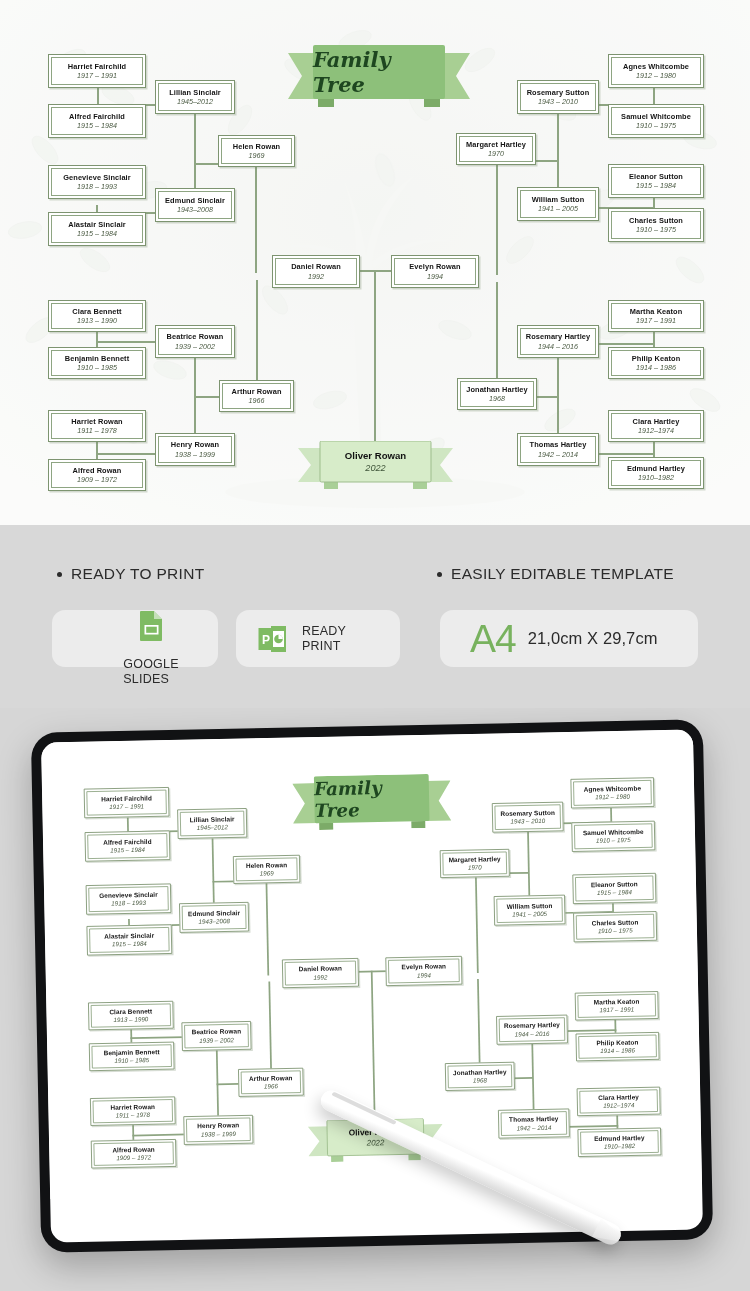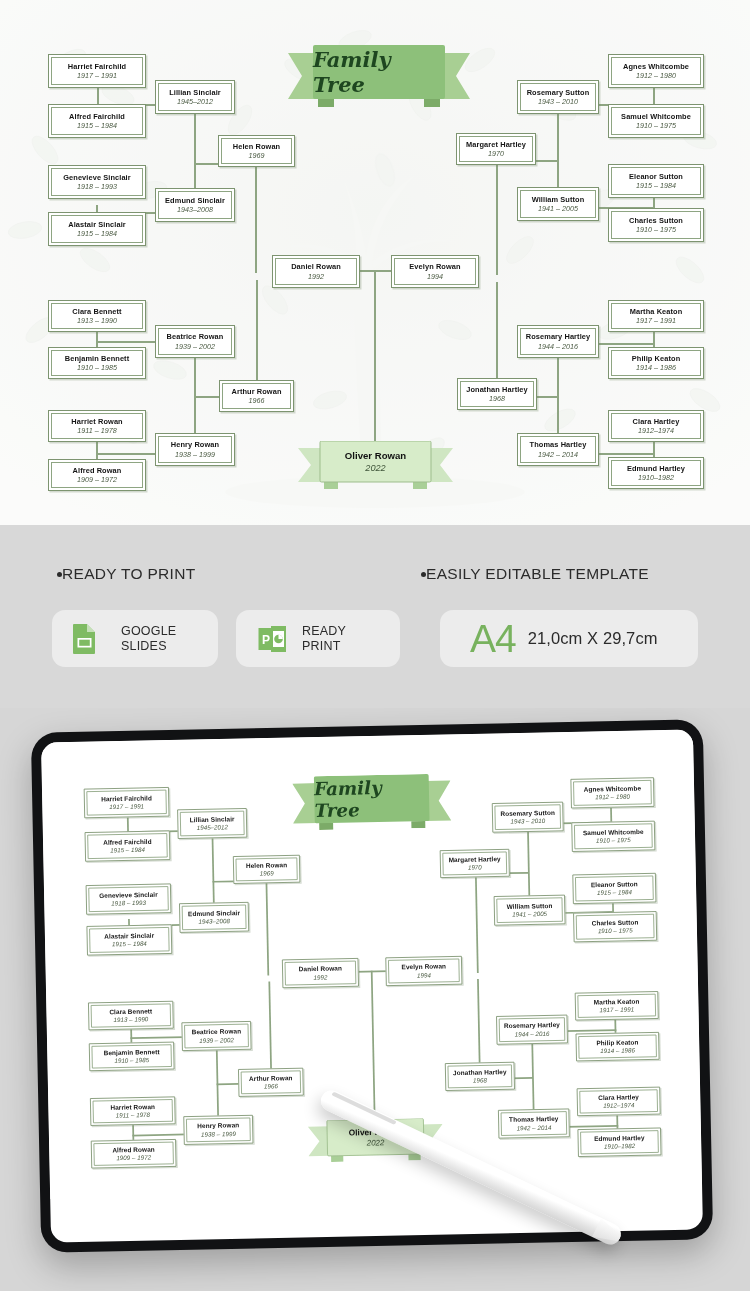--- a/index.html
+++ b/index.html
@@ -51,21 +51,21 @@
   .rb-title{
     font-family:"DejaVu Serif", serif;font-style:italic;
     color:#1e4620;font-weight:bold;
   }
 
   
   #band{
     position:absolute;left:0;top:525px;width:750px;height:183px;
     background:#d8d8d8;
   }
-  .bullet-row{position:absolute;display:flex;align-items:center;}
+  .bullet-row{position:absolute;display:flex;align-items:center;gap:9px;}
   .dot{width:5px;height:5px;border-radius:50%;background:#2b2b2b;}
   .bullet-txt{font-size:15.5px;color:#2b2b2b;letter-spacing:.3px;}
   .chip{
     position:absolute;background:#ececec;border-radius:13px;
     display:flex;align-items:center;box-sizing:border-box;
   }
   .chip-label{
     font-size:12.5px;color:#2b2b2b;line-height:1.18;letter-spacing:.2px;
   }
   .a4-big{
@@ -429,26 +429,26 @@
   </div>
 </div>
 
 <div id="band">
 
   <div class="bullet-row" style="left:57px;top:40px;">
     <span class="dot"></span>
     <span class="bullet-txt">READY TO PRINT</span>
   </div>
 
-  <div class="bullet-row" style="left:421px;top:40px;">
+  <div class="bullet-row" style="left:437px;top:40px;">
     <span class="dot"></span>
     <span class="bullet-txt">EASILY EDITABLE TEMPLATE</span>
   </div>
 
-  <div class="chip" style="left:52px;top:85px;width:166px;height:57px;padding-left:20px;gap:24px;">
+  <div class="chip" style="left:52px;top:85px;width:166px;height:57px;padding-left:32px;gap:16px;flex-direction:column;">
     <span style="line-height:0;">
       <svg width="25" height="31" viewBox="0 0 25 31">
         <path d="M2 1 h13 l8 8 v21 a1 1 0 0 1 -1 1 h-20 a1 1 0 0 1 -1 -1 v-28 a1 1 0 0 1 1 -1 z" fill="#7fbb63"></path>
         <path d="M15 1 l8 8 h-8 z" fill="#ffffff" opacity=".55"></path>
         <rect x="5.5" y="15" width="14" height="9.5" fill="#ffffff"></rect>
         <rect x="7.2" y="16.7" width="10.6" height="6.1" fill="#7fbb63"></rect>
       </svg>
     </span>
     <span class="chip-label">
       <span>GOOGLE</span><br>

